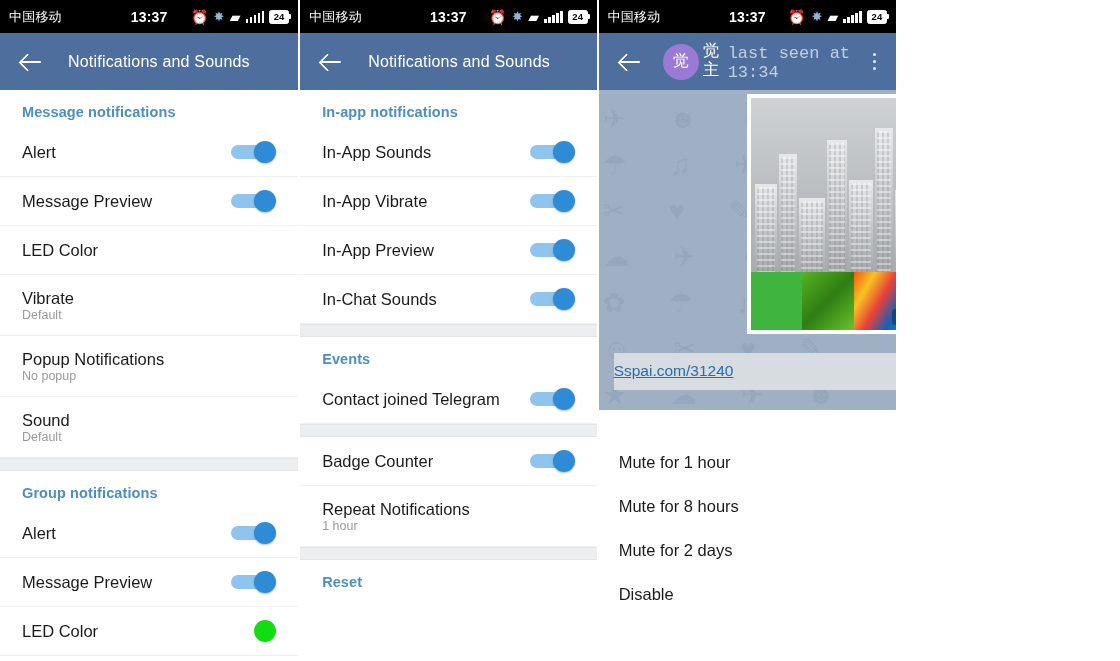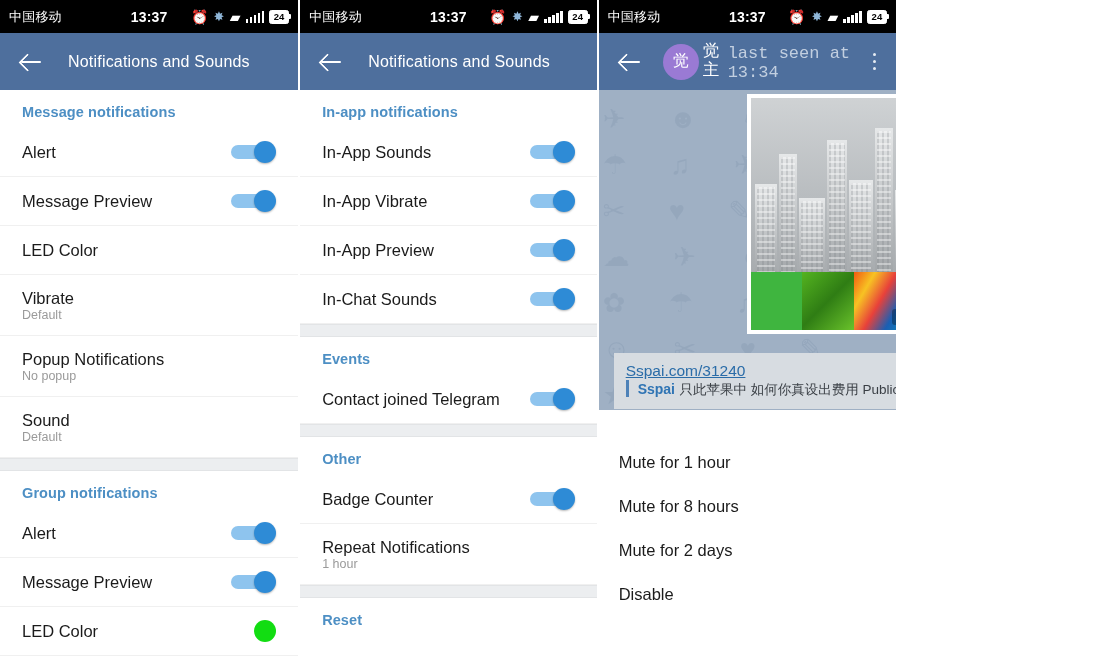--- a/index.html
+++ b/index.html
@@ -153,21 +153,21 @@
   .sw4 { background:linear-gradient(135deg,#f2a5b8,#8fd5d8,#e86a87,#f4c3cd); }
   .photo-time {
     position:absolute; right:4px; bottom:5px; display:flex; align-items:center; gap:4px;
     background:rgba(0,0,0,.30); border-radius:3px; padding:1px 5px;
     color:#fff; font-size:12.5px;
   }
   .checks { color:#fff; font-size:12px; letter-spacing:-2px; }
 
   .link-card {
     position:absolute; left:15px; top:263px; width:305px;
-    background:#d7dce1; padding:9px 12px 10px 12px;
+    background:#d7dce1; padding:9px 12px 10px 0;
   }
   .link-url {
     color:#2a6ca8; font-size:15.5px; text-decoration:underline; display:block;
   }
   .link-inner { border-left:3px solid #4e82b8; padding-left:9px; margin-top:7px; }
   .link-title { color:#2f74b4; font-size:14px; font-weight:bold; }
   .link-desc { color:#3a3f45; font-size:13.5px; margin-top:3px; white-space:nowrap; overflow:hidden; }
 
   .sheet { background:#fff; height:auto; padding:18px 0 0 0; }
   .sheet-title { font-size:16px; color:#8c8c8c; padding:0 20px 0 20px; }
@@ -354,21 +354,20 @@
         <div class="row-texts">
             <span class="row-title">Contact joined Telegram</span>
           </div>
         <span class="toggle">
             <span class="track"></span>
             <span class="thumb"></span>
           </span>
       </div>
 
       <div class="gap-band"></div>
-      <div class="sec-header">Other</div>
 
       <div class="row">
         <div class="row-texts">
             <span class="row-title">Badge Counter</span>
           </div>
         <span class="toggle">
             <span class="track"></span>
             <span class="thumb"></span>
           </span>
       </div>
@@ -441,24 +440,20 @@
           <div class="sw4"></div>
         </div>
         <div class="photo-time">
           <span>13:27</span>
           <span class="checks">✓✓</span>
         </div>
       </div>
 
       <div class="link-card">
         <span class="link-url">Sspai.com/31240</span>
-        <span class="link-inner">
-          <span class="link-title">Sspai</span>
-          <span class="link-desc">只此苹果中 如何你真设出费用 Public</span>
-        </span>
       </div>
     </div>
 
     <div class="sheet">
       <div class="sheet-item">Mute for 1 hour</div>
       <div class="sheet-item">Mute for 8 hours</div>
       <div class="sheet-item">Mute for 2 days</div>
       <div class="sheet-item">Disable</div>
     </div>
   </div>

